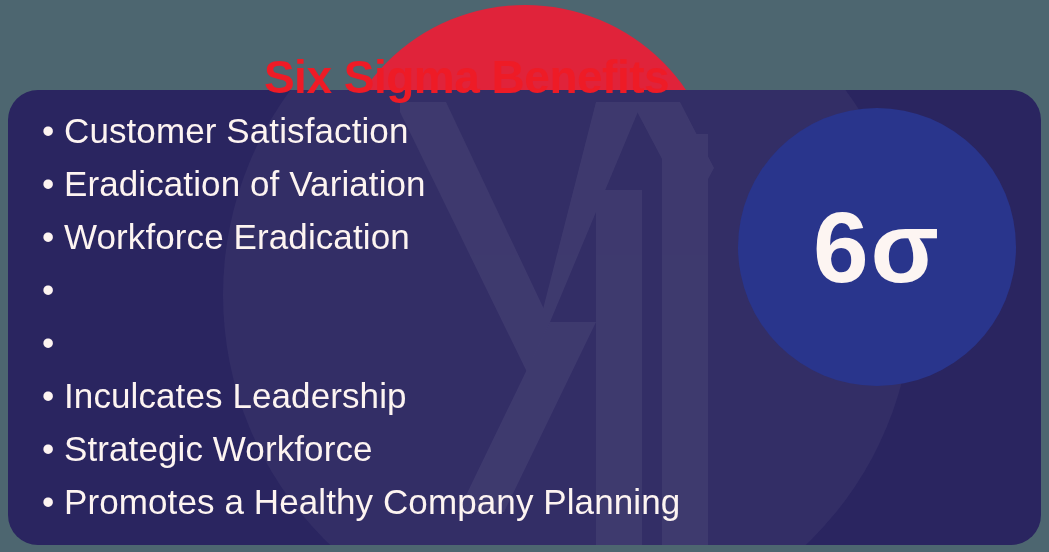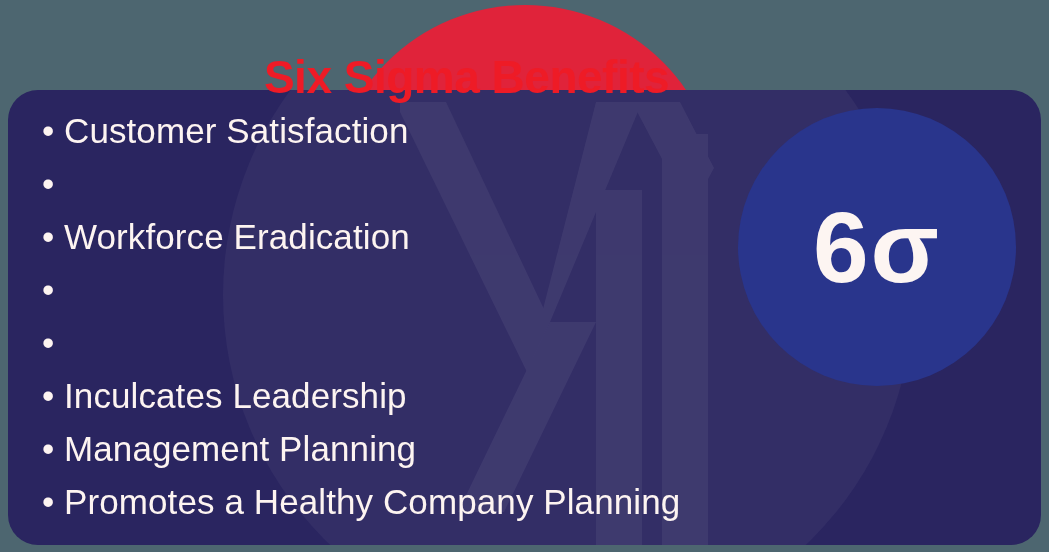--- a/index.html
+++ b/index.html
@@ -176,38 +176,39 @@
     <div id="sigma-circle"></div>
     <div id="sigma-text">6σ</div>
 
     <ul id="benefit-list">
       <li class="benefit-item">
         <span class="bullet">•</span>
         <span class="benefit-label">Customer Satisfaction</span>
       </li>
       <li class="benefit-item">
         <span class="bullet">•</span>
+        <span class="benefit-label">Eradication of Variation</span>
       </li>
       <li class="benefit-item">
         <span class="bullet">•</span>
         <span class="benefit-label">Workforce Eradication</span>
       </li>
       <li class="benefit-item">
         <span class="bullet">•</span>
       </li>
       <li class="benefit-item">
         <span class="bullet">•</span>
       </li>
       <li class="benefit-item">
         <span class="bullet">•</span>
         <span class="benefit-label">Inculcates Leadership</span>
       </li>
       <li class="benefit-item">
         <span class="bullet">•</span>
-        <span class="benefit-label">Management Planning</span>
+        <span class="benefit-label">Strategic Workforce</span>
       </li>
       <li class="benefit-item">
         <span class="bullet">•</span>
         <span class="benefit-label">Promotes a Healthy Company Planning</span>
       </li>
     </ul>
 
   </div>
 </div>
 

